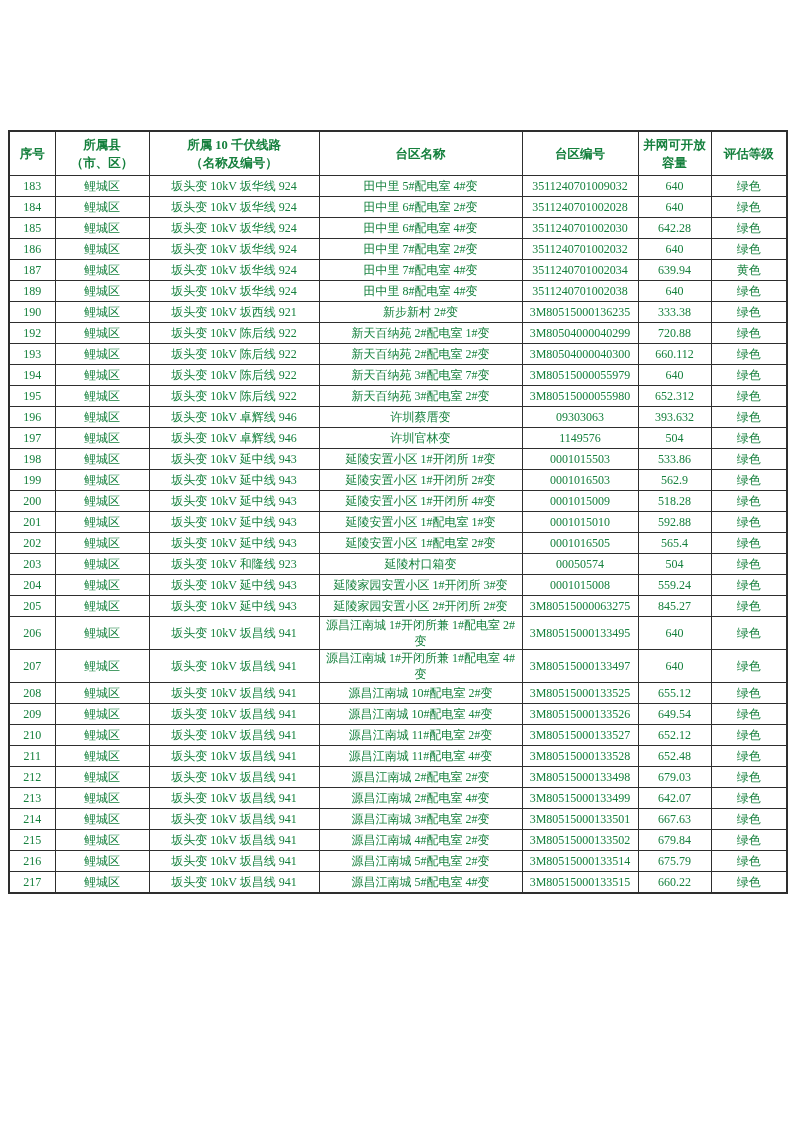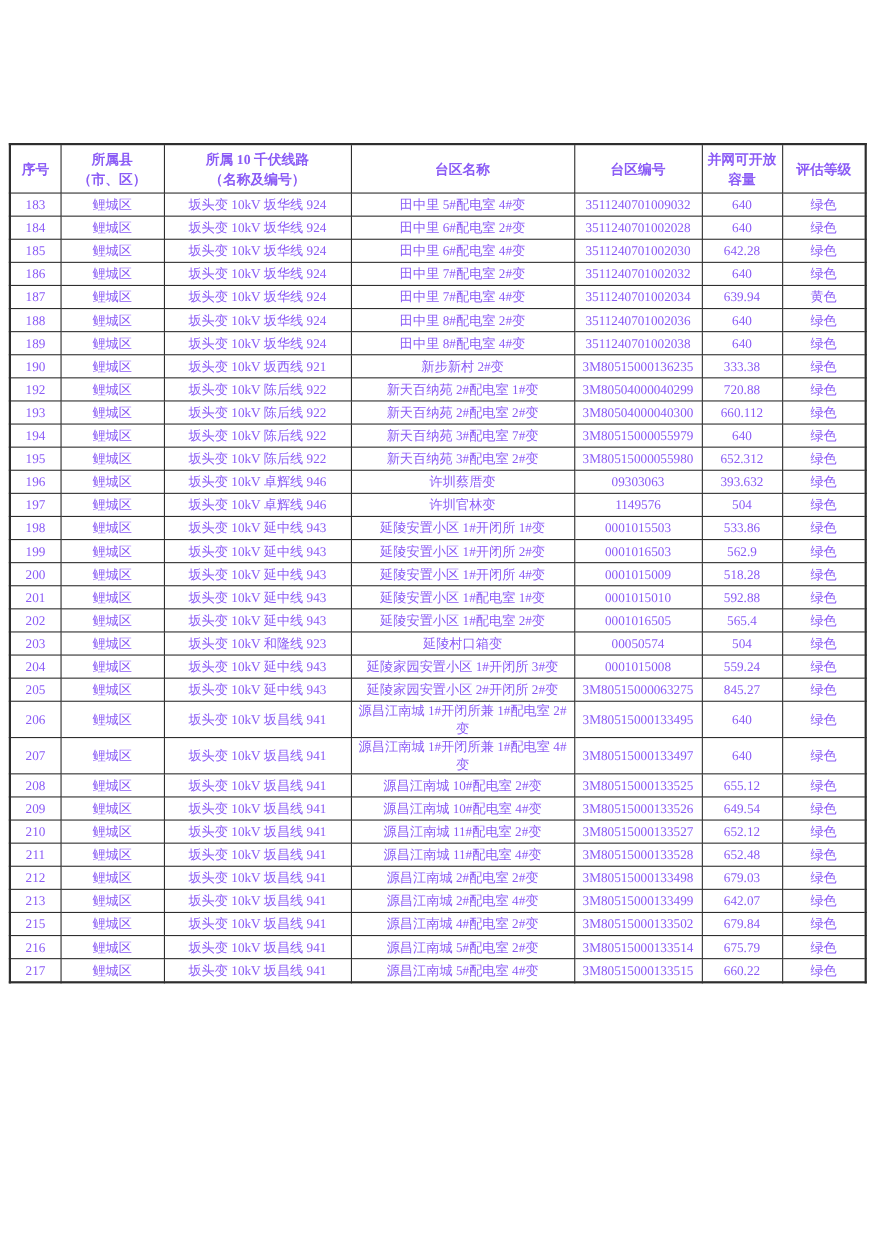--- a/index.html
+++ b/index.html
@@ -6,21 +6,21 @@
     margin: 0;
     padding: 0;
     background: #ffffff;
   }
   .page {
     position: relative;
     width: 794px;
     height: 1123px;
     background: #ffffff;
     font-family: "Liberation Serif", "DejaVu Serif", serif;
-    color: #8b5cf6;
+    color: #15803d;
   }
   table.grid {
     position: absolute;
     left: 8px;
     top: 130px;
     width: 778px;
     border-collapse: collapse;
     table-layout: fixed;
     border: 2px solid #2e2e2e;
   }
@@ -131,29 +131,20 @@
         <tr>
           <td>187</td>
           <td>鲤城区</td>
           <td>坂头变 10kV 坂华线 924</td>
           <td>田中里 7#配电室 4#变</td>
           <td>3511240701002034</td>
           <td>639.94</td>
           <td>黄色</td>
         </tr>
         <tr>
-          <td>188</td>
-          <td>鲤城区</td>
-          <td>坂头变 10kV 坂华线 924</td>
-          <td>田中里 8#配电室 2#变</td>
-          <td>3511240701002036</td>
-          <td>640</td>
-          <td>绿色</td>
-        </tr>
-        <tr>
           <td>189</td>
           <td>鲤城区</td>
           <td>坂头变 10kV 坂华线 924</td>
           <td>田中里 8#配电室 4#变</td>
           <td>3511240701002038</td>
           <td>640</td>
           <td>绿色</td>
         </tr>
         <tr>
           <td>190</td>
@@ -356,20 +347,29 @@
         <tr>
           <td>213</td>
           <td>鲤城区</td>
           <td>坂头变 10kV 坂昌线 941</td>
           <td>源昌江南城 2#配电室 4#变</td>
           <td>3M80515000133499</td>
           <td>642.07</td>
           <td>绿色</td>
         </tr>
         <tr>
+          <td>214</td>
+          <td>鲤城区</td>
+          <td>坂头变 10kV 坂昌线 941</td>
+          <td>源昌江南城 3#配电室 2#变</td>
+          <td>3M80515000133501</td>
+          <td>667.63</td>
+          <td>绿色</td>
+        </tr>
+        <tr>
           <td>215</td>
           <td>鲤城区</td>
           <td>坂头变 10kV 坂昌线 941</td>
           <td>源昌江南城 4#配电室 2#变</td>
           <td>3M80515000133502</td>
           <td>679.84</td>
           <td>绿色</td>
         </tr>
         <tr>
           <td>216</td>

